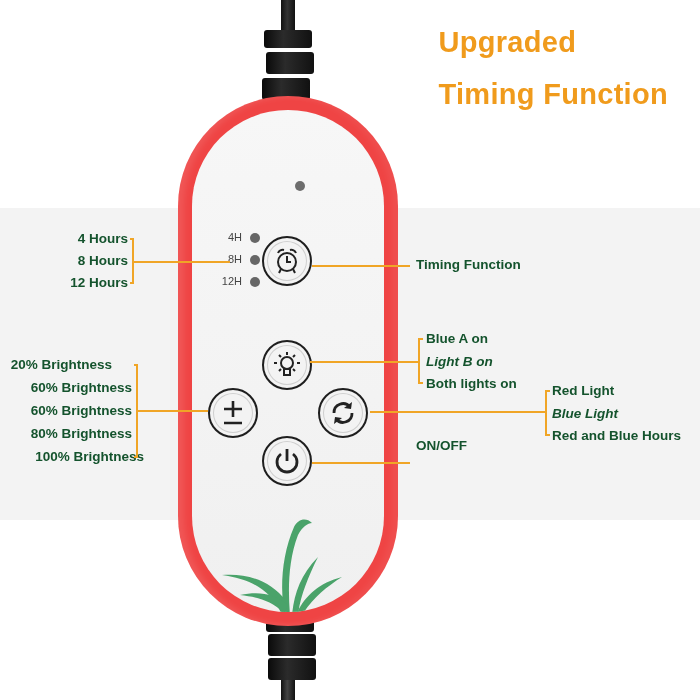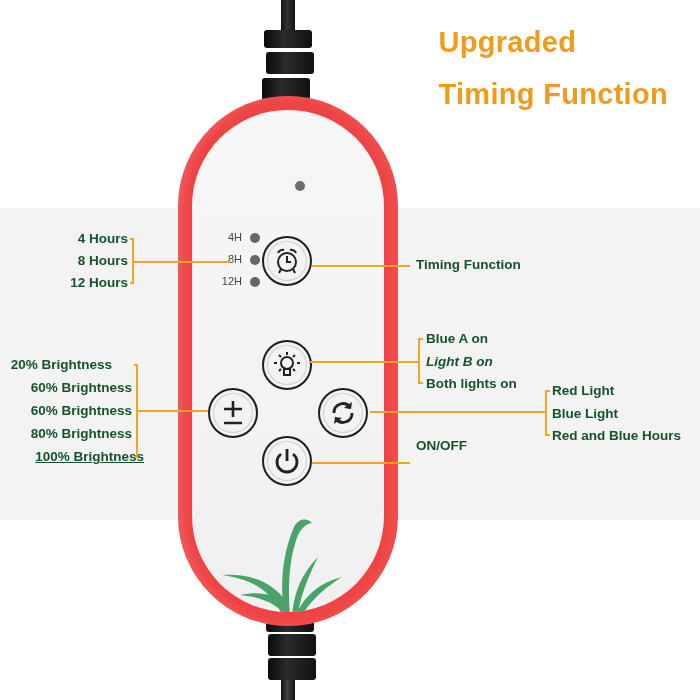--- a/index.html
+++ b/index.html
@@ -175,28 +175,28 @@
 <div class="line" style="left:418px;top:338px;width:5px;height:2px;"></div>
 <div class="line" style="left:418px;top:382px;width:5px;height:2px;"></div>
 <div class="ann" style="left:426px;top:331px;">Blue A on</div>
 <div class="ann" style="left:426px;top:354px;font-style:italic;">Light B on</div>
 <div class="ann" style="left:426px;top:376px;">Both lights on</div>
 
 <div class="ann ann-right" style="right:588px;top:357px;">20% Brightness</div>
 <div class="ann ann-right" style="right:568px;top:380px;">60% Brightness</div>
 <div class="ann ann-right" style="right:568px;top:403px;margin-left:31px;">60% Brightness</div>
 <div class="ann ann-right" style="right:568px;top:426px;margin-left:20px;">80% Brightness</div>
-<div class="ann ann-right" style="right:556px;top:449px;text-decoration:underline;">100% Brightness</div>
+<div class="ann ann-right" style="right:556px;top:449px;">100% Brightness</div>
 <div class="line" style="left:136px;top:364px;width:2px;height:93px;"></div>
 <div class="line" style="left:134px;top:364px;width:4px;height:2px;"></div>
 <div class="line" style="left:134px;top:456px;width:4px;height:2px;"></div>
 <div class="line" style="left:136px;top:410px;width:72px;height:2px;"></div>
 
 <div class="line" style="left:370px;top:411px;width:176px;height:2px;"></div>
 <div class="line" style="left:545px;top:390px;width:2px;height:46px;"></div>
 <div class="line" style="left:545px;top:390px;width:5px;height:2px;"></div>
 <div class="line" style="left:545px;top:434px;width:5px;height:2px;"></div>
 <div class="ann" style="left:552px;top:383px;">Red Light</div>
-<div class="ann" style="left:552px;top:406px;">Blue Light</div>
+<div class="ann" style="left:552px;top:406px;font-style:italic;">Blue Light</div>
 <div class="ann" style="left:552px;top:428px;">Red and Blue Hours</div>
 
 <div class="line" style="left:312px;top:462px;width:98px;height:2px;"></div>
 <div class="ann" style="left:416px;top:438px;">ON/OFF</div>
 
 </body></html>

